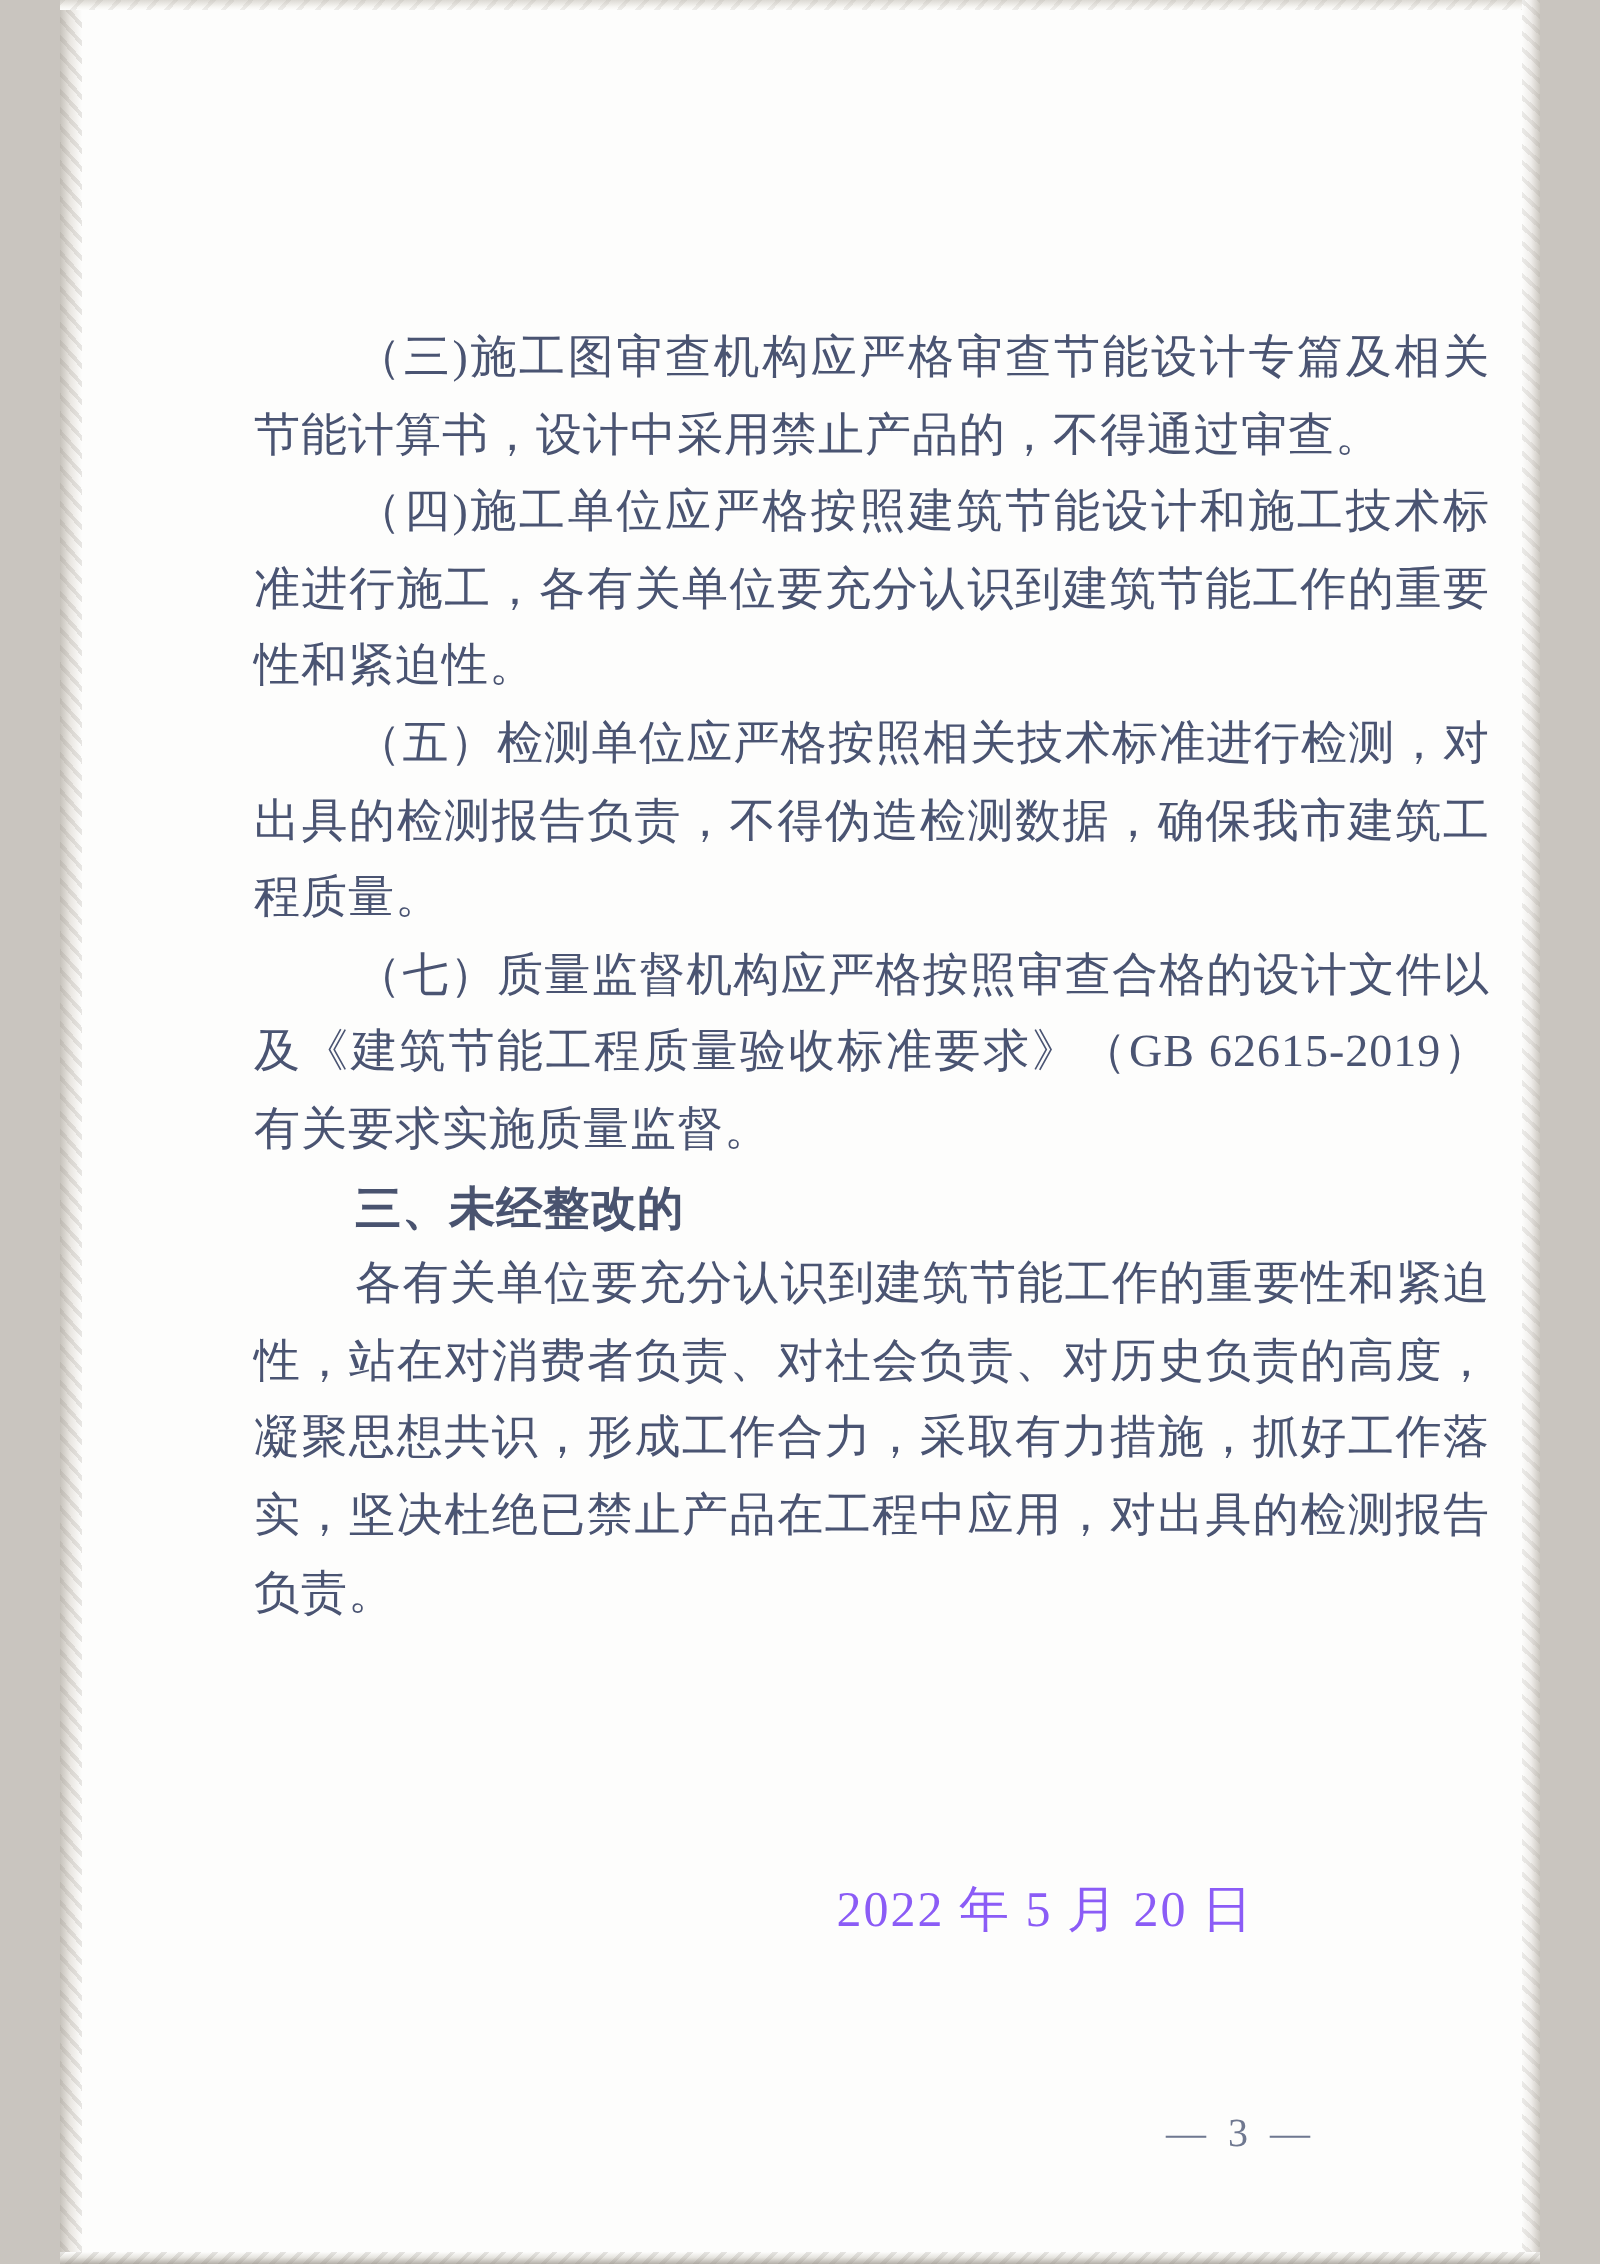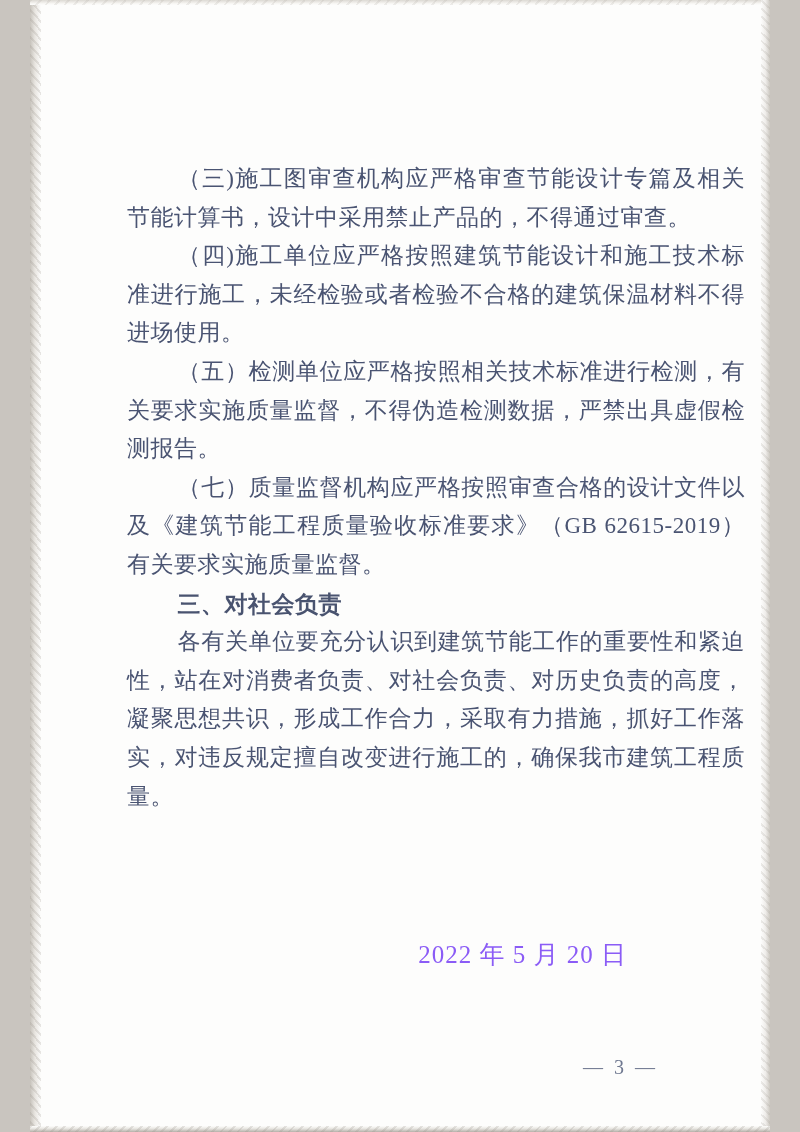--- a/index.html
+++ b/index.html
@@ -84,23 +84,23 @@
 <body>
 
 <div class="scan">
   <div class="edge edge-left"></div>
   <div class="edge edge-top"></div>
   <div class="edge edge-right"></div>
   <div class="edge edge-bottom"></div>
 
   <div class="body-text">
     <p class="para">（三)施工图审查机构应严格审查节能设计专篇及相关节能计算书，设计中采用禁止产品的，不得通过审查。</p>
-    <p class="para">（四)施工单位应严格按照建筑节能设计和施工技术标准进行施工，未经检验或者检验不合格的建筑保温材料不得进场使用。</p>
-    <p class="para">（五）检测单位应严格按照相关技术标准进行检测，有关要求实施质量监督，不得伪造检测数据，严禁出具虚假检测报告。</p>
+    <p class="para">（四)施工单位应严格按照建筑节能设计和施工技术标准进行施工，各有关单位要充分认识到建筑节能工作的重要性和紧迫性。</p>
+    <p class="para">（五）检测单位应严格按照相关技术标准进行检测，对出具的检测报告负责，不得伪造检测数据，确保我市建筑工程质量。</p>
     <p class="para">（七）质量监督机构应严格按照审查合格的设计文件以及《建筑节能工程质量验收标准要求》（GB 62615-2019）有关要求实施质量监督。</p>
-    <p class="para heading">三、对社会负责</p>
-    <p class="para">各有关单位要充分认识到建筑节能工作的重要性和紧迫性，站在对消费者负责、对社会负责、对历史负责的高度，凝聚思想共识，形成工作合力，采取有力措施，抓好工作落实，对违反规定擅自改变进行施工的，确保我市建筑工程质量。</p>
+    <p class="para heading">三、未经整改的</p>
+    <p class="para">各有关单位要充分认识到建筑节能工作的重要性和紧迫性，站在对消费者负责、对社会负责、对历史负责的高度，凝聚思想共识，形成工作合力，采取有力措施，抓好工作落实，坚决杜绝已禁止产品在工程中应用，对出具的检测报告负责。</p>
   </div>
 
   <div class="doc-date">2022 年 5 月 20 日</div>
 
   <div class="page-num">— 3 —</div>
 </div>
 
 </body></html>

